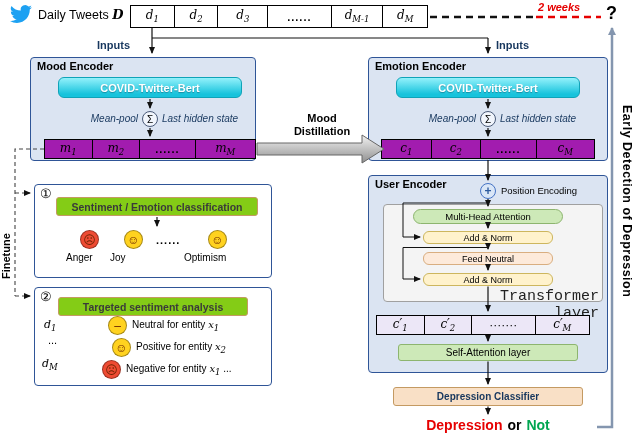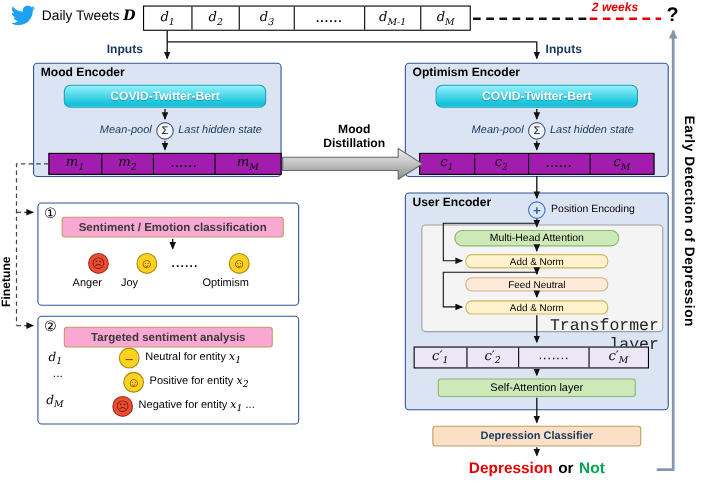--- a/index.html
+++ b/index.html
@@ -30,21 +30,21 @@
   .plus{border-radius:50%;border:1.3px solid #4472c4;background:#d9e6f7;color:#2e5b9e;font-weight:bold;
         font-size:12px;display:flex;align-items:center;justify-content:center;box-sizing:border-box;}
   .sublabel{font-size:10px;color:#17375e;white-space:nowrap;font-style:italic;}
   
   .greenbox{background:#cde9b8;border:1px solid #8db56f;border-radius:8px;display:flex;align-items:center;
             justify-content:center;font-size:9.5px;box-sizing:border-box;}
   .yellowbox{background:#fff2cc;border:1px solid #cdb65e;border-radius:6px;display:flex;align-items:center;
              justify-content:center;font-size:9px;box-sizing:border-box;}
   .creambox{background:#fdeada;border:1px solid #d9ae80;border-radius:6px;display:flex;align-items:center;
             justify-content:center;font-size:9px;box-sizing:border-box;}
-  .tanbox{background:#f9a8d4;border:1px solid #c49a62;border-radius:3px;display:flex;align-items:center;
+  .tanbox{background:#84cc16;border:1px solid #c49a62;border-radius:3px;display:flex;align-items:center;
           justify-content:center;font-weight:bold;font-size:10.5px;color:#3a3a3a;box-sizing:border-box;}
   .classifier{background:#f9e0c6;border:1px solid #c49a62;border-radius:3px;display:flex;align-items:center;
               justify-content:center;font-weight:bold;font-size:10px;color:#17375e;box-sizing:border-box;}
   .whitebox{background:#fff;border:1.3px solid #2f5597;border-radius:4px;box-sizing:border-box;}
   
   .emoji{width:19px;height:19px;border-radius:50%;display:flex;align-items:center;justify-content:center;
          font-size:12px;line-height:1;color:#6b2400;border:1px solid rgba(0,0,0,.35);box-sizing:border-box;}
   .emorow{display:flex;align-items:center;gap:5px;font-size:10px;white-space:nowrap;}
   .facelabel{font-size:10px;text-align:left;}
   
@@ -63,21 +63,21 @@
 </style>
 </head>
 <body>
 
 <div class="canvas">
 
   <div class="abs panel" style="left:30px;top:57px;width:226px;height:104px">
     <div class="panel-title">Mood Encoder</div>
   </div>
   <div class="abs panel" style="left:368px;top:57px;width:240px;height:104px">
-    <div class="panel-title">Optimism Encoder</div>
+    <div class="panel-title">Emotion Encoder</div>
   </div>
   <div class="abs panel" style="left:368px;top:175px;width:240px;height:198px">
     <div class="panel-title">User Encoder</div>
   </div>
   <div class="abs inner-box" style="left:383px;top:204px;width:220px;height:98px"></div>
   <div class="abs whitebox" style="left:34px;top:184px;width:238px;height:94px"></div>
   <div class="abs whitebox" style="left:34px;top:287px;width:238px;height:99px"></div>
 
   <svg class="abs" style="left:8px;top:3px" width="26" height="22" viewBox="0 0 24 24">
     <path fill="#1da1f2" d="M23.95 4.57a10 10 0 0 1-2.82.77 4.96 4.96 0 0 0 2.16-2.72c-.95.56-2 .96-3.12 1.19a4.92 4.92 0 0 0-8.39 4.48A13.94 13.94 0 0 1 1.64 3.16a4.92 4.92 0 0 0 1.52 6.57 4.9 4.9 0 0 1-2.23-.61v.06a4.92 4.92 0 0 0 3.95 4.83 4.9 4.9 0 0 1-2.22.08 4.93 4.93 0 0 0 4.6 3.42A9.87 9.87 0 0 1 0 19.54a13.94 13.94 0 0 0 7.55 2.21c9.06 0 14.01-7.5 14.01-14.01l-.02-.63a10 10 0 0 0 2.41-2.54z"></path>

